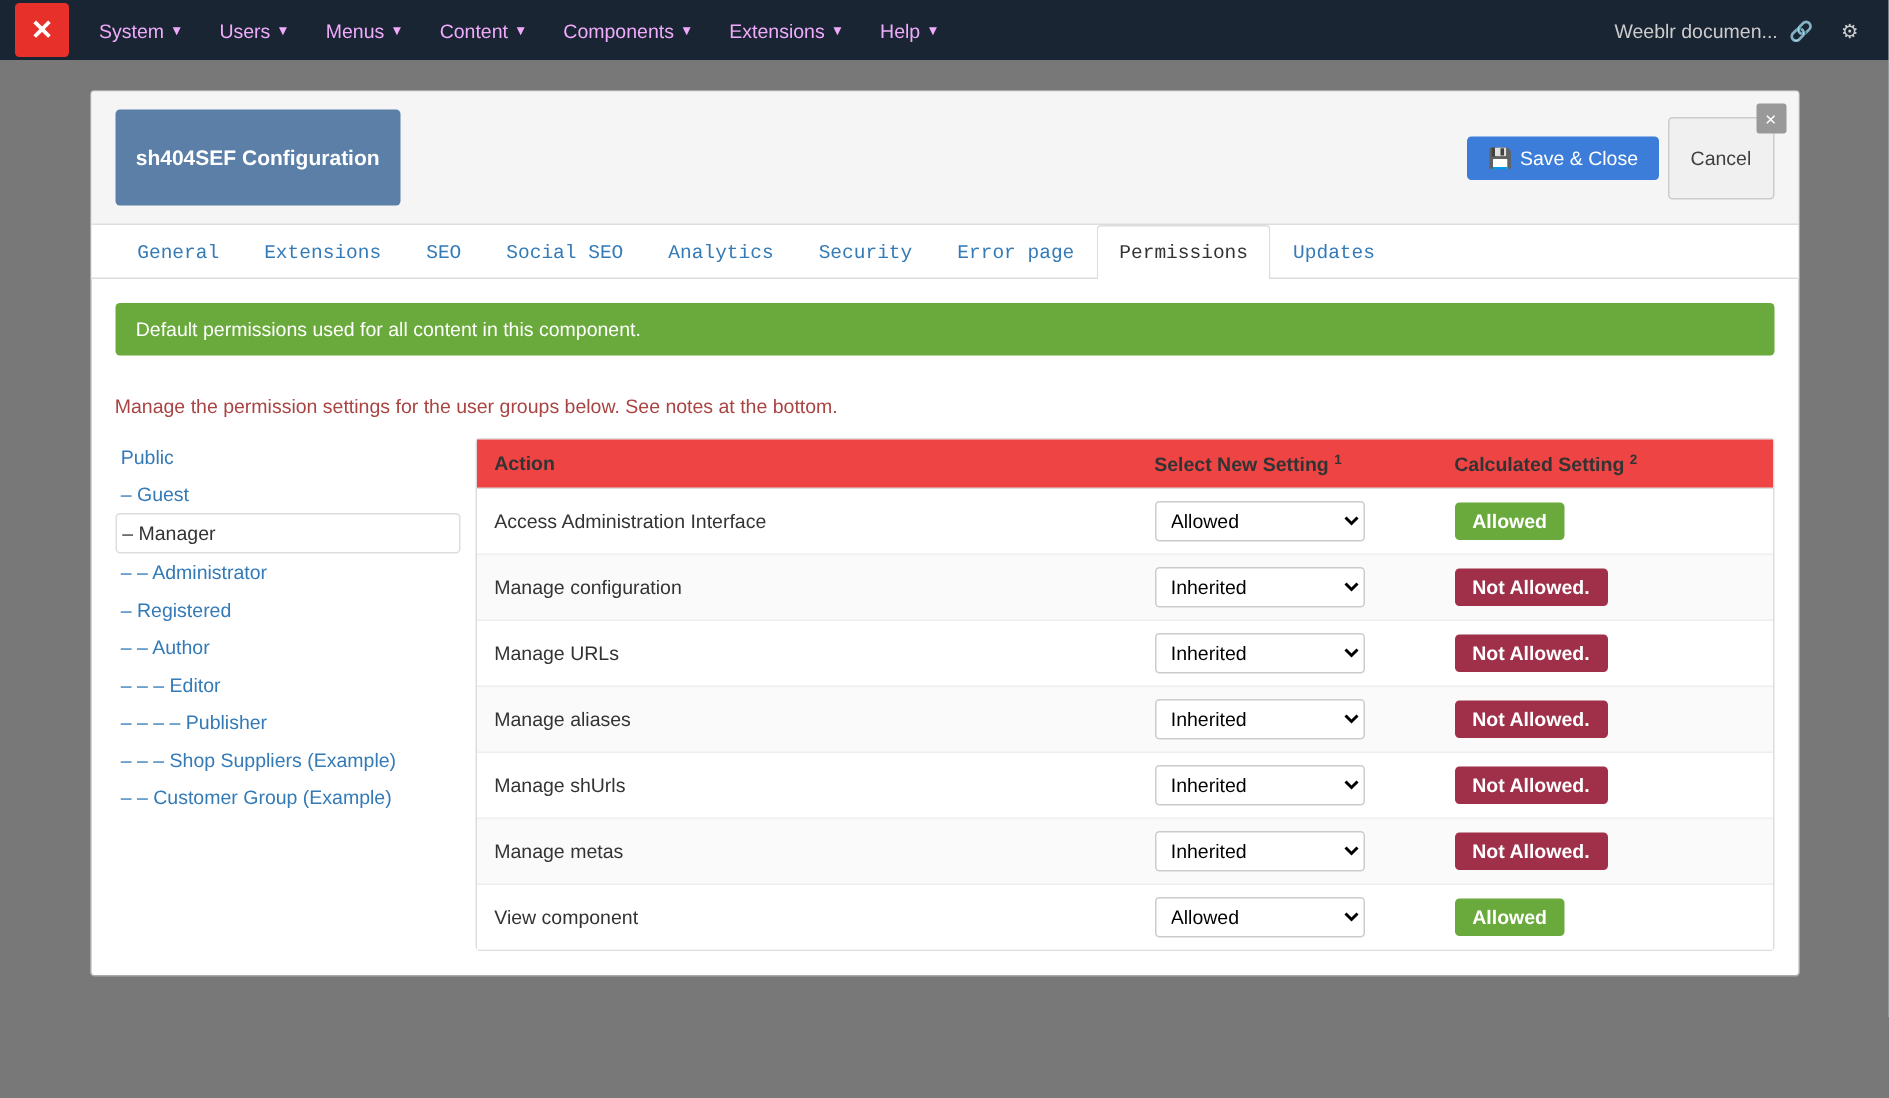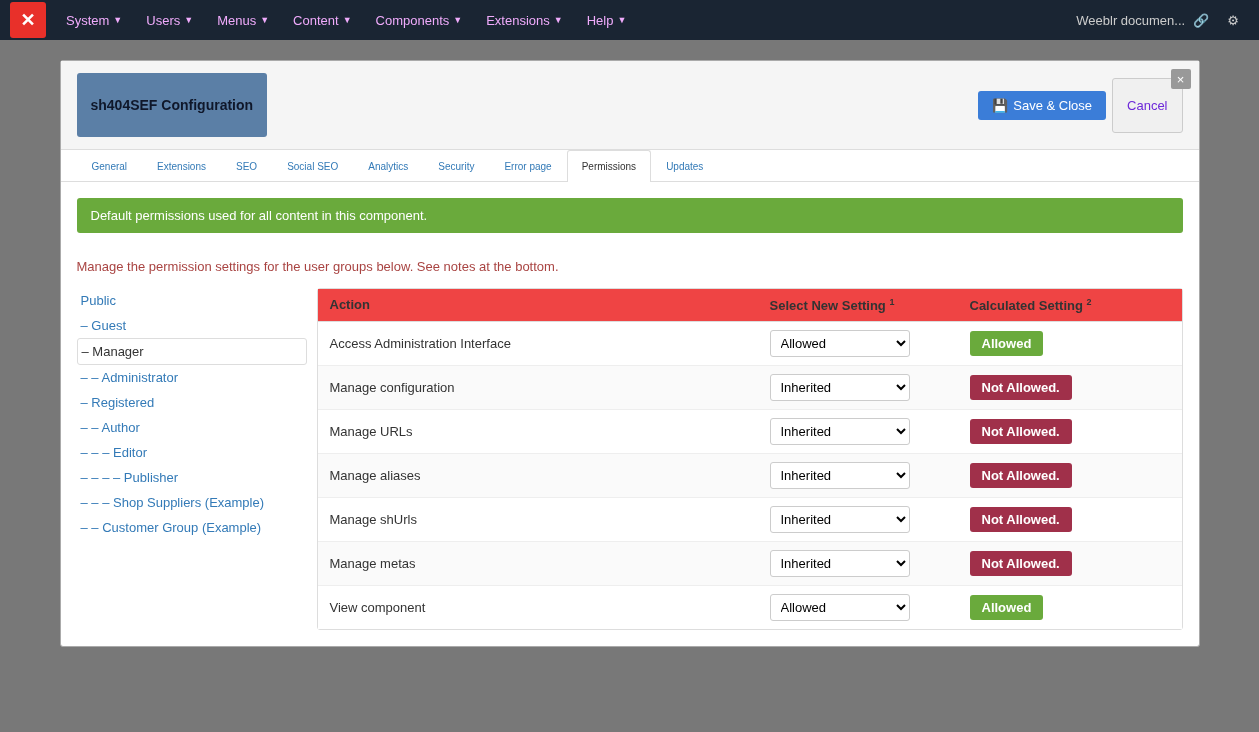--- a/index.html
+++ b/index.html
@@ -105,21 +105,21 @@
     .modal-header {
       background: #f5f5f5;
       padding: 12px 16px;
       border-bottom: 1px solid #ddd;
       display: flex;
       align-items: center;
       justify-content: space-between;
     }
     .modal-title-btn {
       background: #5b7fa6;
-      color: #0f172a;
+      color: #ffffff;
       border: none;
       padding: 24px 14px;
       border-radius: 3px;
       font-size: 14px;
       font-weight: bold;
       cursor: default;
     }
     .modal-actions {
       display: flex;
       gap: 6px;
@@ -132,21 +132,21 @@
       padding: 7px 14px;
       border-radius: 3px;
       font-size: 13px;
       cursor: pointer;
       display: flex;
       align-items: center;
       gap: 5px;
     }
     .btn-cancel {
       background: #f0f0f0;
-      color: #6d28d9;
+      color: #404040;
       border: 1px solid #ccc;
       padding: 19px 14px;
       border-radius: 3px;
       font-size: 13px;
       cursor: pointer;
     }
 
     
     .modal-tabs {
       display: flex;
@@ -154,21 +154,22 @@
       padding: 0 16px;
       background: white;
     }
     .tab {
       padding: 10px 14px;
       cursor: pointer;
       color: #337ab7;
       border: 1px solid transparent;
       border-bottom: none;
       margin-bottom: -1px;
-      font-size: 10px;
+      font-size: 13px;
+      font-family: Liberation Mono, monospace;
     }
     .tab.active {
       background: white;
       border-color: #ddd;
       border-bottom-color: white;
       color: #333;
       border-radius: 3px 3px 0 0;
     }
 
     

